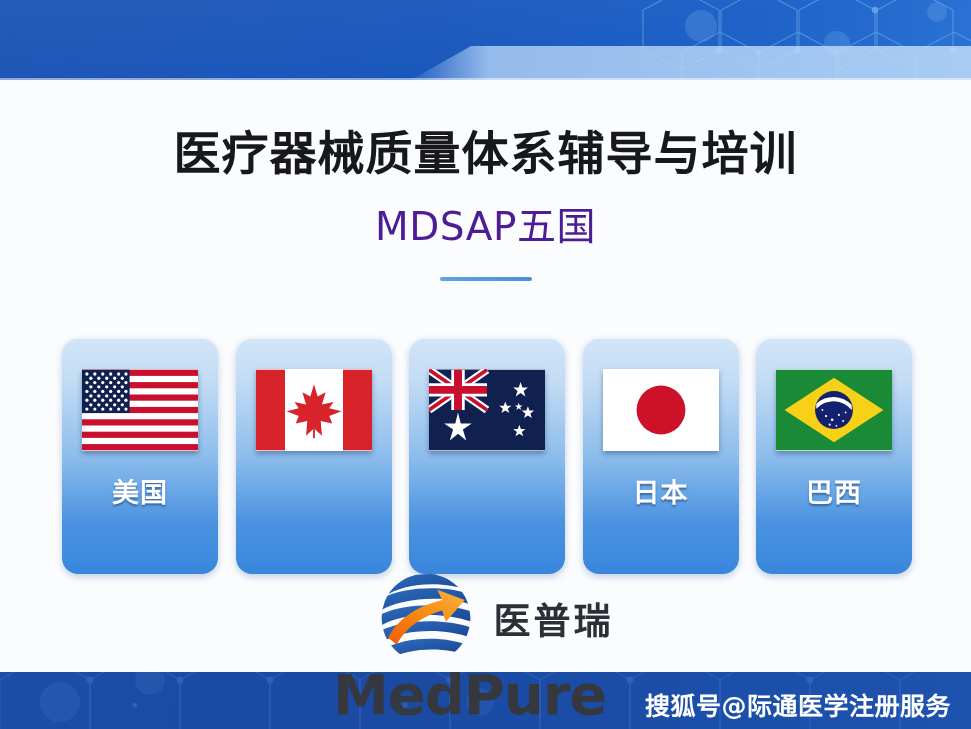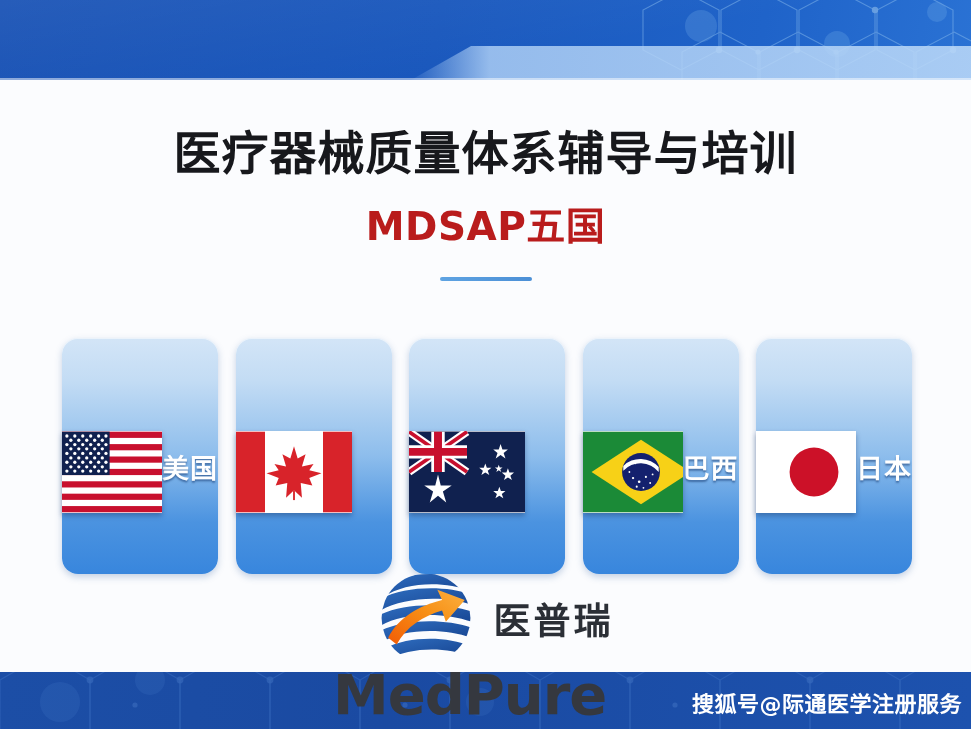--- a/index.html
+++ b/index.html
@@ -32,39 +32,39 @@
 
   
   .title-block{position:absolute;left:0;top:128px;width:971px;text-align:center;}
   .main-title{
     font-family:"DejaVu Sans","Liberation Sans",sans-serif;
     font-size:47px;font-weight:bold;color:#17181c;letter-spacing:1px;
     line-height:1.12;white-space:nowrap;
   }
   .sub-title{
     font-family:"DejaVu Sans","Liberation Sans",sans-serif;
-    font-size:39px;font-weight:bold;color:#b91c1c;letter-spacing:.5px;
+    font-size:39px;font-weight:normal;color:#4c1d95;letter-spacing:.5px;
     margin-top:14px;white-space:nowrap;
   }
   .title-rule{
     width:92px;height:4px;border-radius:2px;margin:26px auto 0;
     background:linear-gradient(90deg,#5ea3e2,#4b8fd6);
   }
 
   
   .cards{
     position:absolute;left:62px;top:338px;width:850px;height:236px;
     display:flex;justify-content:space-between;
   }
   .card{
     width:156px;height:236px;border-radius:16px;
     background:linear-gradient(180deg,#d3e5f7 0%,#c3dcf4 18%,#8dbdec 50%,#4b93e0 78%,#3886dd 100%);
     box-shadow:0 3px 7px rgba(40,85,150,.26), inset 0 1px 0 rgba(255,255,255,.55);
     position:relative;
-    display:flex;flex-direction:row;align-items:center;
+    display:flex;flex-direction:column;align-items:center;
   }
   .flag-wrap{
     margin-top:31px;width:116px;height:82px;
     box-shadow:0 3px 5px rgba(25,55,105,.42);
     background:#fff;overflow:hidden;position:relative;
   }
   .flag-svg{display:block;width:116px;height:82px;}
   .card-label{
     margin-top:20px;
     font-family:"DejaVu Sans","Liberation Sans",sans-serif;
@@ -91,23 +91,23 @@
     overflow:hidden;
   }
   .ftr-hex{position:absolute;left:0;top:0;width:971px;height:57px;opacity:.5;}
   .watermark{
     position:absolute;left:333px;top:-10px;
     font-family:"DejaVu Sans","Liberation Sans",sans-serif;
     font-size:56px;font-weight:bold;color:#36383c;letter-spacing:-1px;
     opacity:.97;
   }
   .footer-credit{
-    position:absolute;right:9px;top:14px;
-    font-family:"DejaVu Sans","Liberation Sans",sans-serif;
-    font-size:22px;font-weight:bold;color:#ffffff;letter-spacing:.5px;
+    position:absolute;right:20px;top:14px;
+    font-family:"DejaVu Sans","Liberation Sans",sans-serif;
+    font-size:25px;font-weight:bold;color:#ffffff;letter-spacing:.5px;
     white-space:nowrap;
   }
 </style>
 </head>
 <body>
 
 <div id="slide">
 
   <div class="header-band">
     <svg class="hdr-hex" viewBox="0 0 330 80" preserveAspectRatio="none">
@@ -255,49 +255,49 @@
           <path fill="#ffffff" d="M162,60 L164.5,67 L172,67 L166,72 L168.5,79 L162,75 L155.5,79 L158,72 L152,67 L159.5,67 Z"></path>
           <path fill="#ffffff" d="M148,90 L150.5,97 L158,97 L152,102 L154.5,109 L148,105 L141.5,109 L144,102 L138,97 L145.5,97 Z"></path>
           <path fill="#ffffff" d="M147,54 L148.6,58.5 L153.3,58.5 L149.4,61.4 L151,66 L147,63.2 L143,66 L144.6,61.4 L140.7,58.5 L145.4,58.5 Z"></path>
         </svg>
       </div>
     </div>
 
     <div class="card">
       <div class="flag-wrap">
         <svg class="flag-svg" viewBox="0 0 190 132">
+          <rect width="190" height="132" fill="#ffffff"></rect>
+          <circle cx="95" cy="66" r="40" fill="#cc1128"></circle>
+        </svg>
+      </div>
+      <div class="card-label">日本</div>
+    </div>
+
+    <div class="card">
+      <div class="flag-wrap">
+        <svg class="flag-svg" viewBox="0 0 190 132">
           <rect width="190" height="132" fill="#1b8a37"></rect>
           <polygon points="95,13 176,66 95,119 14,66" fill="#f7d117"></polygon>
           <circle cx="95" cy="66" r="31" fill="#14216e"></circle>
           <path d="M66,56 A40 40 0 0 1 124,58 L124,66 A38 38 0 0 0 66,64 Z" fill="#ffffff"></path>
           <g fill="#ffffff">
             <circle cx="82" cy="76" r="1.9"></circle>
               <circle cx="92" cy="82" r="2.2"></circle>
             <circle cx="103" cy="74" r="1.7"></circle>
               <circle cx="110" cy="84" r="1.6"></circle>
             <circle cx="88" cy="90" r="1.7"></circle>
               <circle cx="99" cy="92" r="1.5"></circle>
             <circle cx="76" cy="66" r="1.5"></circle>
               <circle cx="114" cy="70" r="1.5"></circle>
             <circle cx="95" cy="48" r="1.5"></circle>
               <circle cx="86" cy="52" r="1.3"></circle>
           </g>
         </svg>
       </div>
       <div class="card-label">巴西</div>
-    </div>
-
-    <div class="card">
-      <div class="flag-wrap">
-        <svg class="flag-svg" viewBox="0 0 190 132">
-          <rect width="190" height="132" fill="#ffffff"></rect>
-          <circle cx="95" cy="66" r="40" fill="#cc1128"></circle>
-        </svg>
-      </div>
-      <div class="card-label">日本</div>
     </div>
 
   </div>
 
   <div class="logo-row">
     <svg class="logo-globe" viewBox="0 0 110 110">
       <defs>
         <linearGradient id="gOr" x1="0" y1="1" x2="1" y2="0">
           <stop offset="0%" stop-color="#f25c05"></stop>
           <stop offset="55%" stop-color="#f79016"></stop>

